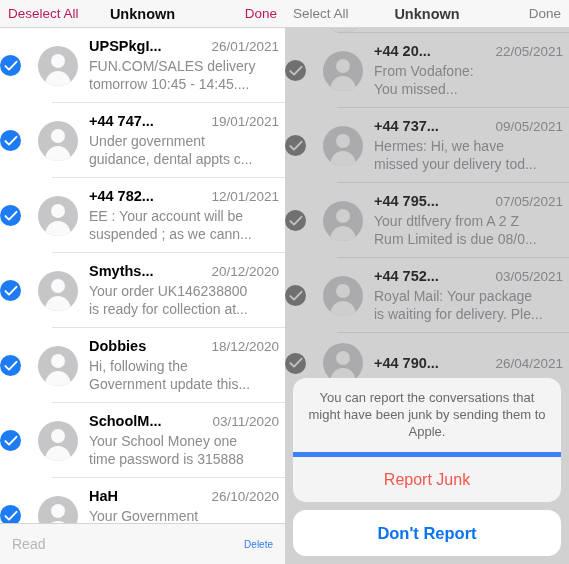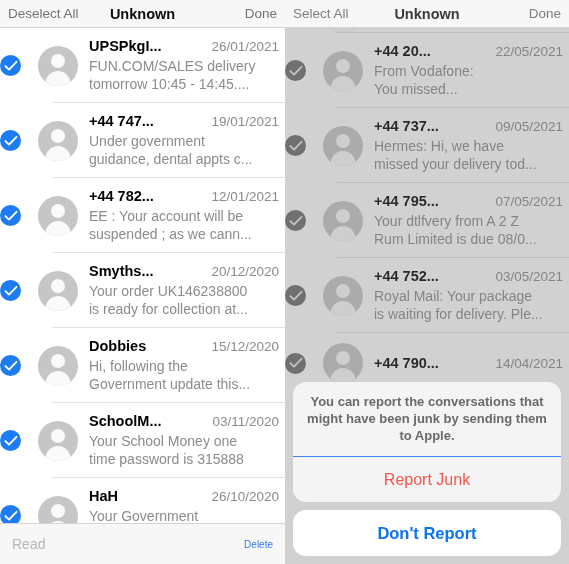--- a/index.html
+++ b/index.html
@@ -17,21 +17,21 @@
 
   
   .navbar {
     position:absolute; top:0; left:0; right:0; height:28px;
     background:#f7f7f7;
     border-bottom:1px solid #d4d4d6;
     display:flex; align-items:center; justify-content:space-between;
     padding:0 8px;
     z-index:30;
   }
-  .nav-left, .nav-right { font-size:13.5px; color:#737373; white-space:nowrap; }
+  .nav-left, .nav-right { font-size:13.5px; color:#be185d; white-space:nowrap; }
   .nav-title { font-size:14.5px; font-weight:bold; color:#0d0d0d; position:absolute; left:0; right:0; text-align:center; pointer-events:none; }
 
   
   .list { position:absolute; left:0; right:0; top:28px; bottom:0; }
   .row { position:relative; height:75px; display:flex; align-items:center; }
   .row .sep {
     position:absolute; left:52px; right:0; bottom:0; height:1px; background:#e2e2e4;
   }
 
   
@@ -86,22 +86,21 @@
     display:flex; flex-direction:column; gap:8px;
   }
   .sheet-group {
     border-radius:13px; overflow:hidden;
     background:rgba(249,249,249,0.86);
     backdrop-filter:blur(10px);
   }
   .sheet-msg {
     padding:11px 14px 12px;
     font-size:13px; color:#6a6a6e; text-align:center; line-height:17px;
-    border-bottom:1px solid #3b82f6;
-    font-weight:bold;
+    border-bottom:5px solid #3b82f6;
   }
   .sheet-btn {
     height:45px; display:flex; align-items:center; justify-content:center;
     font-size:16px;
   }
   .sheet-btn.destructive { color:#f5564a; }
   .sheet-cancel {
     border-radius:13px; background:#ffffff;
     height:46px; display:flex; align-items:center; justify-content:center;
     font-size:16.5px; font-weight:bold; color:#0a73ef;
@@ -220,21 +219,21 @@
               <path d="M1.4 6.1 L5 9.6 L12.5 1.8" stroke="#ffffff" stroke-width="1.9" fill="none" stroke-linecap="round" stroke-linejoin="round"></path>
             </svg>
         </div>
         <div class="avatar">
             <div class="head"></div>
             <div class="body"></div>
           </div>
         <div class="meta">
           <div class="top">
             <span class="sender">Dobbies</span>
-            <span class="date">15/12/2020</span>
+            <span class="date">18/12/2020</span>
           </div>
           <div class="prev">
             <div>Hi, following the</div>
             <div>Government update this...</div>
           </div>
         </div>
         <div class="sep"></div>
       </div>
 
       <div class="row">
@@ -412,21 +411,21 @@
               <path d="M1.4 6.1 L5 9.6 L12.5 1.8" stroke="#e8e8e8" stroke-width="1.9" fill="none" stroke-linecap="round" stroke-linejoin="round"></path>
             </svg>
         </div>
         <div class="avatar">
             <div class="head"></div>
             <div class="body"></div>
           </div>
         <div class="meta">
           <div class="top">
             <span class="sender">+44 790...</span>
-            <span class="date">14/04/2021</span>
+            <span class="date">26/04/2021</span>
           </div>
         </div>
       </div>
 
     </div>
 
     <div class="navbar">
       <span class="nav-left" style="color:#7e7e82;">Select All</span>
       <span class="nav-title" style="color:#3b3b3d;">Unknown</span>
       <span class="nav-right" style="color:#7e7e82;">Done</span>

